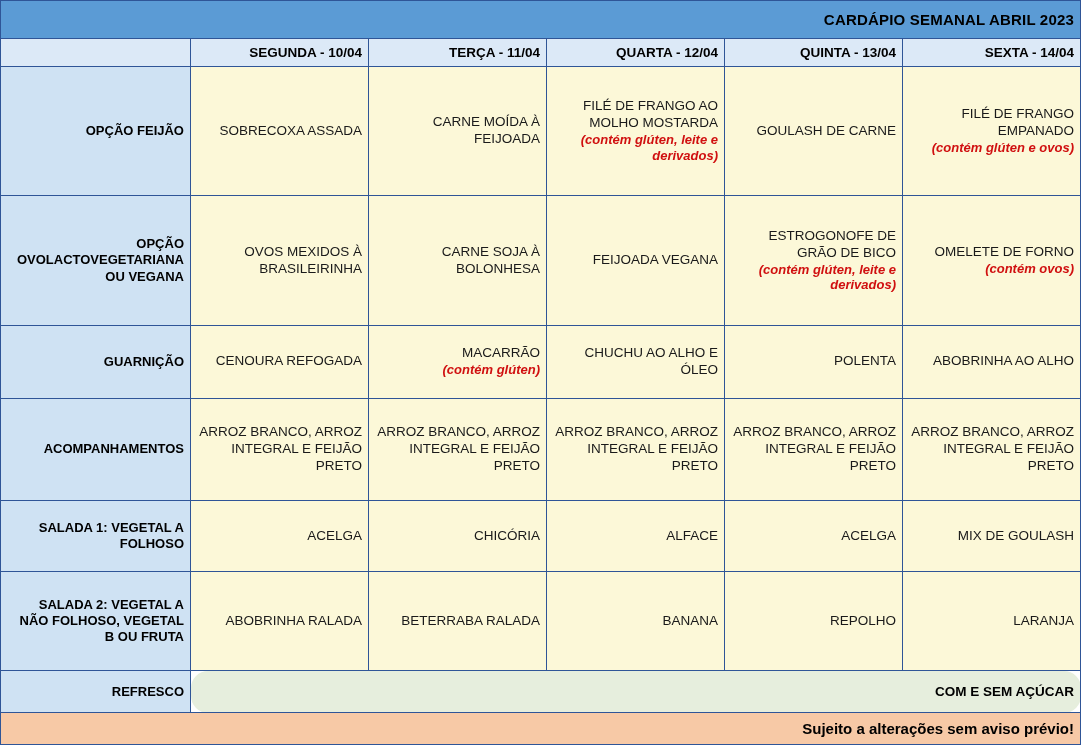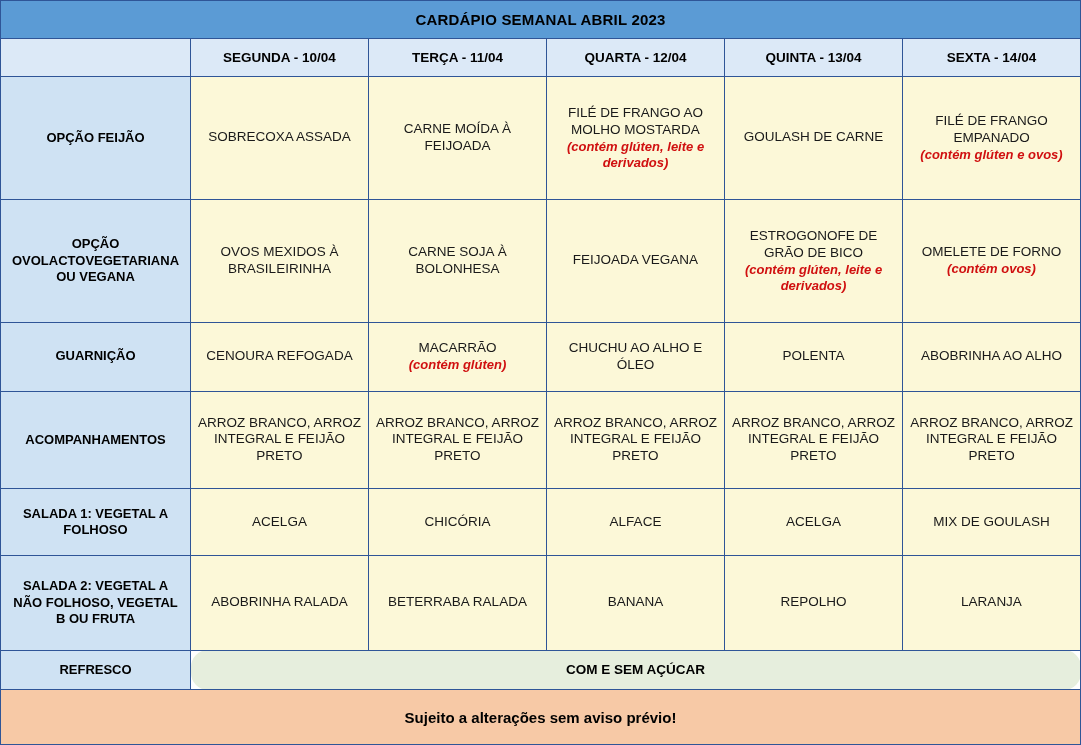--- a/index.html
+++ b/index.html
@@ -19,38 +19,38 @@
   }
   table.menu {
     border-collapse: collapse;
     table-layout: fixed;
     width: 1081px;
     height: 745px;
   }
   table.menu td {
     border: 1px solid #2f5597;
     vertical-align: middle;
-    text-align: center;
+    text-align: right;
     padding: 3px 6px;
     box-sizing: border-box;
   }
   .title-cell {
     background: #5b9bd5;
     color: #000000;
     font-weight: bold;
     font-size: 15px;
     letter-spacing: .2px;
     height: 38px;
   }
   .day-header {
     background: #dce9f7;
     font-weight: bold;
     font-size: 13.5px;
     color: #000000;
-    height: 38px;
+    height: 28px;
   }
   .corner-cell {
     background: #dce9f7;
   }
   .row-label {
     background: #cfe2f3;
     font-weight: bold;
     font-size: 13px;
     color: #000000;
     line-height: 1.25;
@@ -74,21 +74,21 @@
     font-weight: bold;
     font-size: 13.5px;
     color: #000000;
     border-radius: 17px;
   }
   .footer-cell {
     background: #f7c9a6;
     font-weight: bold;
     font-size: 15px;
     color: #000000;
-    height: 55px;
+    height: 32px;
   }
   .col-label { width: 190px; }
   .col-day { width: 178px; }
 </style>
 </head>
 <body>
 
 <div class="sheet">
   <table class="menu">
     <colgroup>

